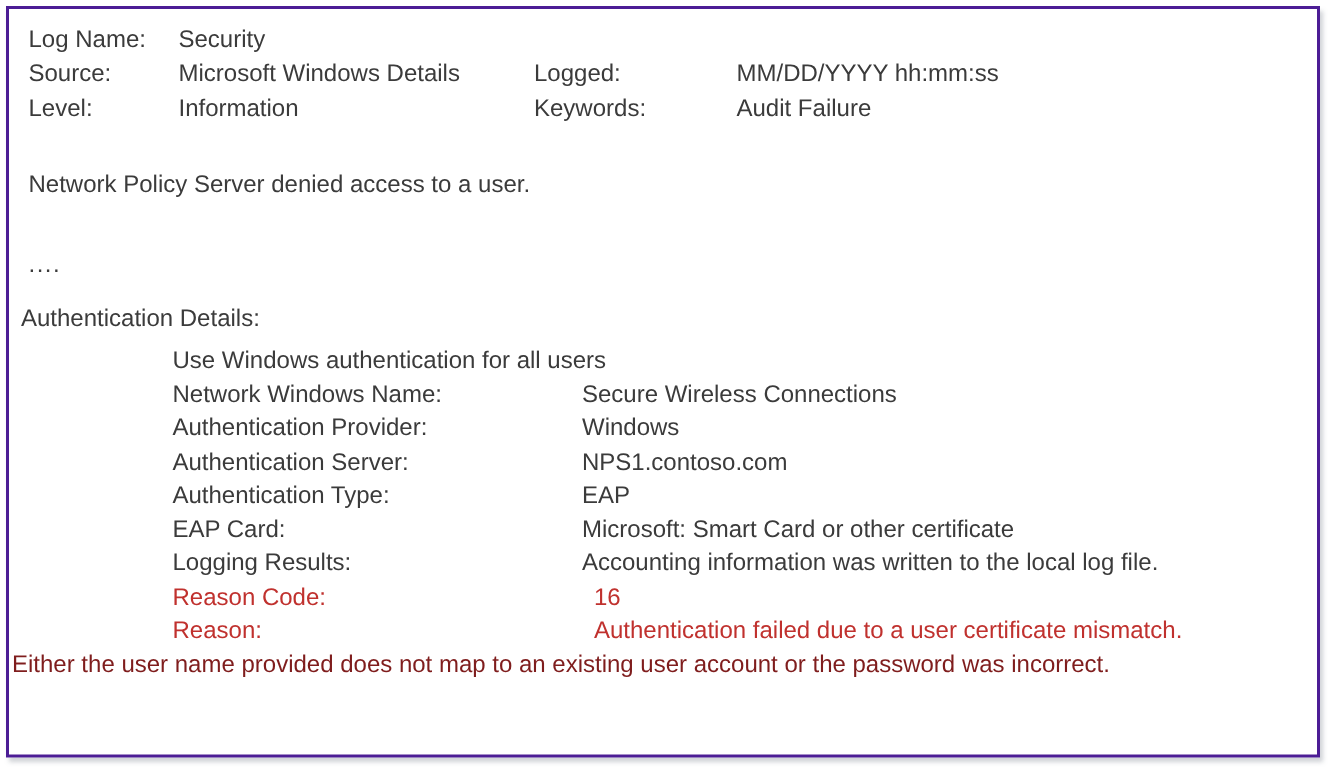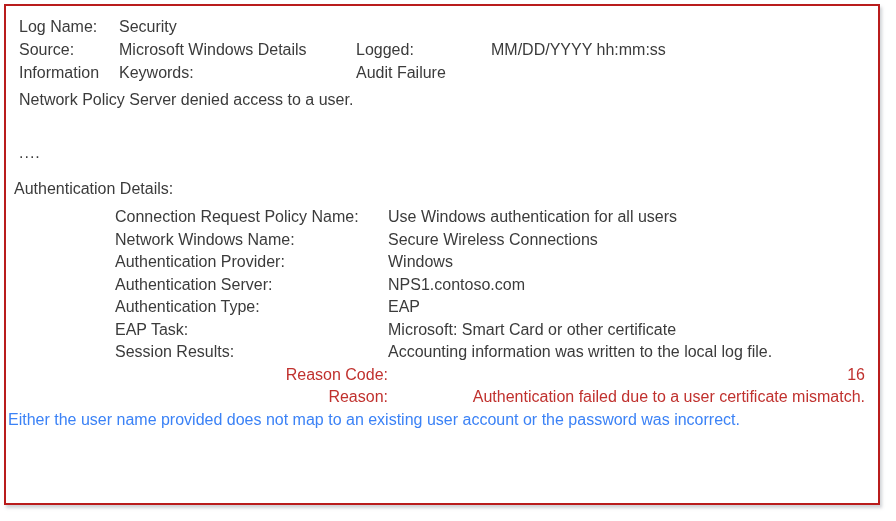--- a/index.html
+++ b/index.html
@@ -17,52 +17,52 @@
     width: 896px;
     height: 521px;
     background: #ffffff;
   }
   .frame {
     position: absolute;
     left: 4px;
     top: 4px;
     width: 876px;
     height: 501px;
-    border: 2px solid #b91c1c;
+    border: 2px solid #4c1d95;
     box-sizing: border-box;
     background: #ffffff;
     box-shadow: 2px 3px 3px rgba(120,130,140,0.35);
     padding: 9px 13px 0 13px;
     font-size: 16px;
     line-height: 23px;
   }
   .hrow {
     display: grid;
     grid-template-columns: 100px 237px 135px auto;
     white-space: nowrap;
   }
   .hrow span { overflow: visible; }
-  .message { margin: 4px 0 0 0; }
+  .message { margin: 28px 0 0 0; }
   .dots { margin: 30px 0 0 0; letter-spacing: 1px; }
   .section-title { margin: 13px 0 0 0; margin-left: -5px; }
   .details { margin-top: 6px; }
   .drow {
     display: grid;
     grid-template-columns: 273px auto;
     padding-left: 96px;
     line-height: 22.5px;
     white-space: nowrap;
   }
   .drow .dvalue { padding-left: 0; }
-  .drow.red { color: #c0312e; text-align: right; }
+  .drow.red { color: #c0312e; }
   .drow.red .dvalue { padding-left: 8px; }
   .footer-note {
     margin: 0 0 0 -11px;
     line-height: 22.5px;
-    color: #3b82f6;
+    color: #7f1d1d;
     white-space: nowrap;
   }
 </style>
 </head>
 <body>
 
 <div class="page">
   <div class="frame">
 
     <div class="hdr">
@@ -72,57 +72,57 @@
         <span></span>
         <span></span>
       </div>
       <div class="hrow">
         <span>Source:</span>
         <span>Microsoft Windows Details</span>
         <span>Logged:</span>
         <span>MM/DD/YYYY hh:mm:ss</span>
       </div>
       <div class="hrow">
+        <span>Level:</span>
         <span>Information</span>
         <span>Keywords:</span>
         <span>Audit Failure</span>
       </div>
     </div>
 
     <p class="message">Network Policy Server denied access to a user.</p>
     <p class="dots">....</p>
     <p class="section-title">Authentication Details:</p>
 
     <div class="details">
       <div class="drow">
-        <span class="dlabel">Connection Request Policy Name:</span>
         <span class="dvalue">Use Windows authentication for all users</span>
       </div>
       <div class="drow">
         <span class="dlabel">Network Windows Name:</span>
         <span class="dvalue">Secure Wireless Connections</span>
       </div>
       <div class="drow">
         <span class="dlabel">Authentication Provider:</span>
         <span class="dvalue">Windows</span>
       </div>
       <div class="drow">
         <span class="dlabel">Authentication Server:</span>
         <span class="dvalue">NPS1.contoso.com</span>
       </div>
       <div class="drow">
         <span class="dlabel">Authentication Type:</span>
         <span class="dvalue">EAP</span>
       </div>
       <div class="drow">
-        <span class="dlabel">EAP Task:</span>
+        <span class="dlabel">EAP Card:</span>
         <span class="dvalue">Microsoft: Smart Card or other certificate</span>
       </div>
       <div class="drow">
-        <span class="dlabel">Session Results:</span>
+        <span class="dlabel">Logging Results:</span>
         <span class="dvalue">Accounting information was written to the local log file.</span>
       </div>
       <div class="drow red">
         <span class="dlabel">Reason Code:</span>
         <span class="dvalue">16</span>
       </div>
       <div class="drow red">
         <span class="dlabel">Reason:</span>
         <span class="dvalue">Authentication failed due to a user certificate mismatch.</span>
       </div>

